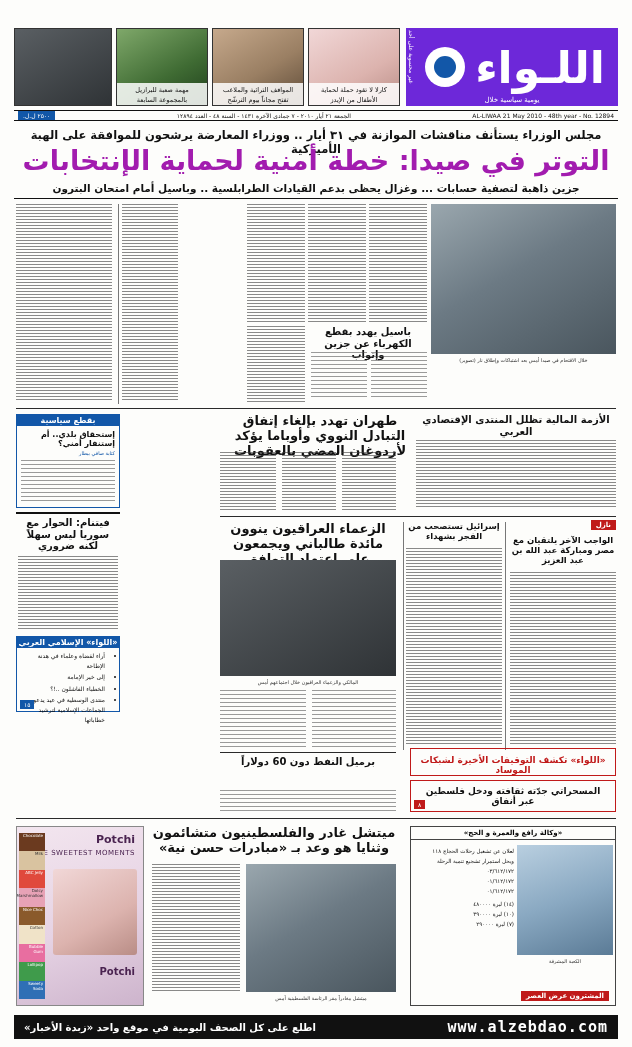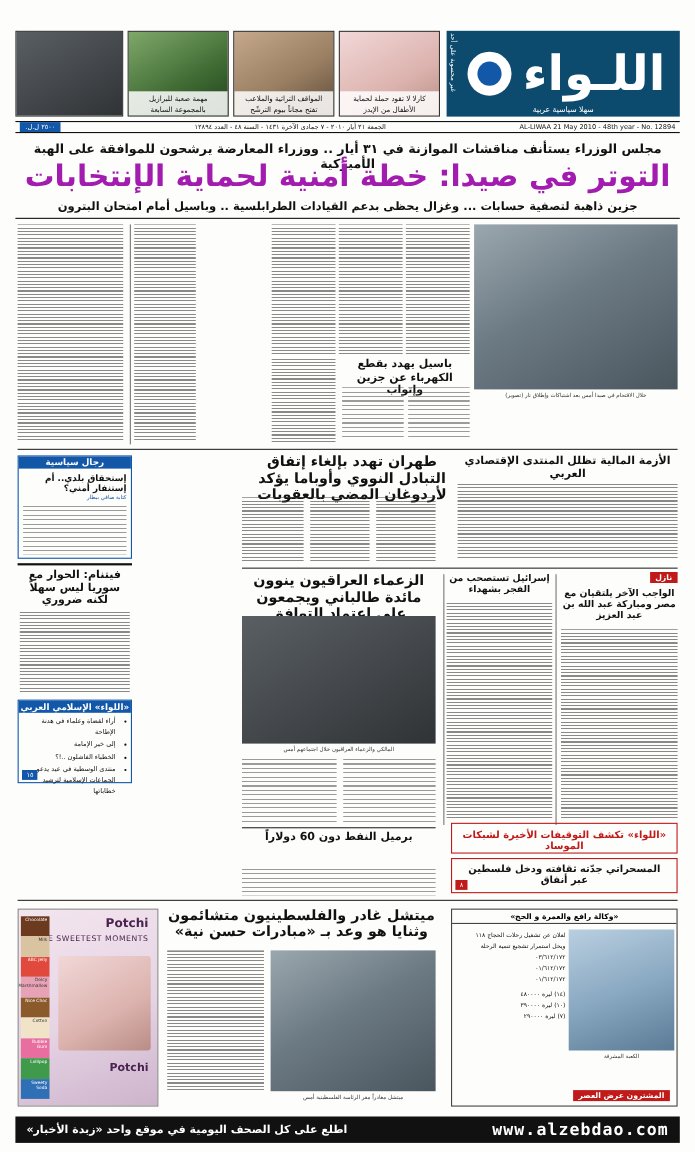--- a/index.html
+++ b/index.html
@@ -40,21 +40,21 @@
   }
 
   
   .masthead {
     position: absolute; top: 28px; right: 14px; left: 14px;
     height: 78px;
   }
   .logo-panel {
     position: absolute; top: 0; right: 0;
     width: 212px; height: 78px;
-    background: #0c4a6e;
+    background: #6d28d9;
     color: #fff;
     display: flex; align-items: center; justify-content: center;
     overflow: hidden;
   }
   .logo-word {
     font-family: "DejaVu Sans", sans-serif;
     font-size: 44px; font-weight: bold;
     letter-spacing: -2px;
     color: #ffffff;
     padding-left: 10px;
@@ -213,21 +213,21 @@
 </head>
 <body>
 
 <div class="page">
 
   <div class="masthead">
 
     <div class="logo-panel">
       <div class="logo-word">اللـواء</div>
       <div class="logo-swirl"></div>
-      <div class="logo-sub">سهلا سياسية عربية</div>
+      <div class="logo-sub">يومية سياسية خلال</div>
       <div class="logo-side">غير محسوبة على أحد</div>
     </div>
 
     <div class="teaser t1 photo pink">
       <div class="cap rtl" style="top:auto;bottom:0;height:22px;background:rgba(255,255,255,.85)">كارلا لا تقود حملة لحماية الأطفال من الإيدز</div>
     </div>
     <div class="teaser t2 photo warm">
       <div class="cap rtl" style="top:auto;bottom:0;height:22px;background:rgba(255,255,255,.85)">المواقف التراثية والملاعب تفتح مجاناً بيوم الترشّح</div>
     </div>
     <div class="teaser t3 photo green">
@@ -259,21 +259,21 @@
   <div class="txtblock" style="position:absolute;top:352px;right:265px;width:56px;height:48px;"></div>
   <div class="txtblock dense" style="position:absolute;top:326px;right:327px;width:58px;height:76px;"></div>
 
   <div class="vsep" style="top:204px;left:118px;height:200px;"></div>
   <div class="txtblock dense" style="position:absolute;top:204px;left:122px;width:56px;height:196px;"></div>
   <div class="txtblock dense" style="position:absolute;top:204px;left:16px;width:96px;height:196px;"></div>
 
   <div class="hline" style="position:absolute;top:408px;right:16px;width:600px;"></div>
 
   <div class="sidebox" style="position:absolute;top:414px;left:16px;width:104px;height:94px;">
-    <div class="hdr">رجال سياسية</div>
+    <div class="hdr">بقطع سياسية</div>
     <div class="rtl" style="font-size:8px;font-weight:bold;padding:4px 4px 2px;color:#111;">إستحقاق بلدي.. أم إستنفار أمني؟</div>
     <div class="rtl" style="font-size:5px;padding:0 4px 2px;color:#1257a8;">كتابة صافي بيطار</div>
     <div class="txtblock" style="height:44px;margin:2px 4px;"></div>
   </div>
 
   <div style="position:absolute;top:512px;left:16px;width:104px;height:118px;border-top:2px solid #111;">
     <div class="secthead sm rtl" style="position:static;margin-top:3px;">فيتنام: الحوار مع سوريا ليس سهلاً لكنه ضروري</div>
     <div class="txtblock dense" style="height:74px;margin:4px 2px 0;"></div>
   </div>
 

